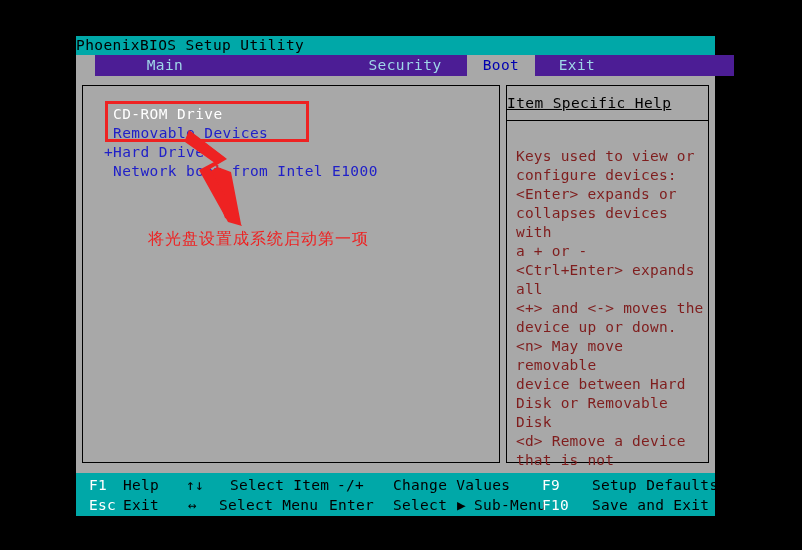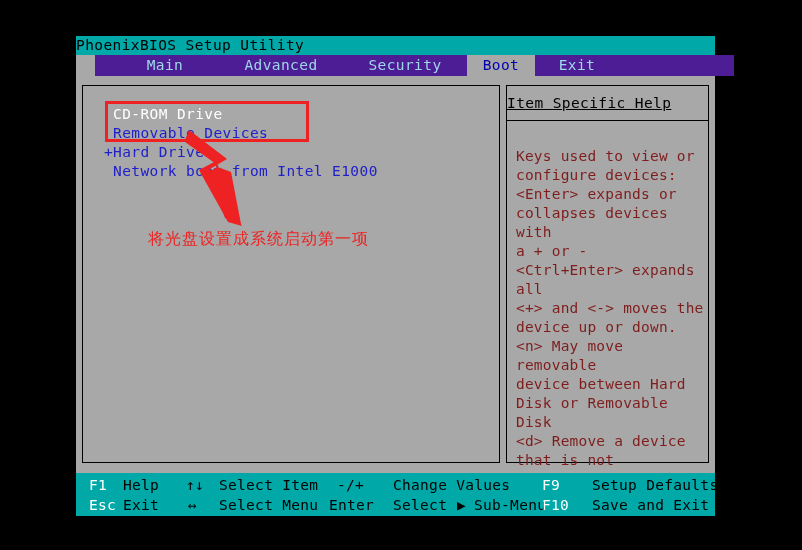--- a/index.html
+++ b/index.html
@@ -226,21 +226,20 @@
 </head>
 <body>
 
 <div id="screen">
   <div id="bios-window">
 
     <div class="title-bar">PhoenixBIOS Setup Utility</div>
 
     <div class="menu-bar">
         <div class="menu-item" style="left: 16px; width: 108px;">Main</div>
-        <div class="menu-item" style="left: 124px; width: 124px;">Advanced</div>
         <div class="menu-item" style="left: 248px; width: 124px;">Security</div>
         <div class="menu-item active" style="left: 372px; width: 68px;">Boot</div>
         <div class="menu-item" style="left: 436px; width: 92px;">Exit</div>
       </div>
 
     <div class="content-area">
 
       <div class="main-panel">
         <div class="boot-list">
             <div class="boot-item selected" style="top: 19px;"><span class="marker"></span><span>CD-ROM Drive</span></div>
@@ -271,21 +270,21 @@
 that is not installed.</div>
         </div>
       </div>
 
     </div>
 
     <div class="footer">
         <div class="footer-cell key" style="left: 13px; top: 2px;">F1</div>
         <div class="footer-cell" style="left: 47px; top: 2px;">Help</div>
         <div class="footer-cell" style="left: 110px; top: 2px;">↑↓</div>
-        <div class="footer-cell" style="left: 143px; top: 2px;">Select Item</div>
+        <div class="footer-cell" style="left: 154px; top: 2px;">Select Item</div>
         <div class="footer-cell" style="left: 261px; top: 2px;">-/+</div>
         <div class="footer-cell" style="left: 317px; top: 2px;">Change Values</div>
         <div class="footer-cell key" style="left: 466px; top: 2px;">F9</div>
         <div class="footer-cell" style="left: 516px; top: 2px;">Setup Defaults</div>
         <div class="footer-cell key" style="left: 13px; top: 22px;">Esc</div>
         <div class="footer-cell" style="left: 47px; top: 22px;">Exit</div>
         <div class="footer-cell" style="left: 112px; top: 22px;">↔</div>
         <div class="footer-cell" style="left: 143px; top: 22px;">Select Menu</div>
         <div class="footer-cell" style="left: 253px; top: 22px;">Enter</div>
         <div class="footer-cell" style="left: 317px; top: 22px;">Select</div>

